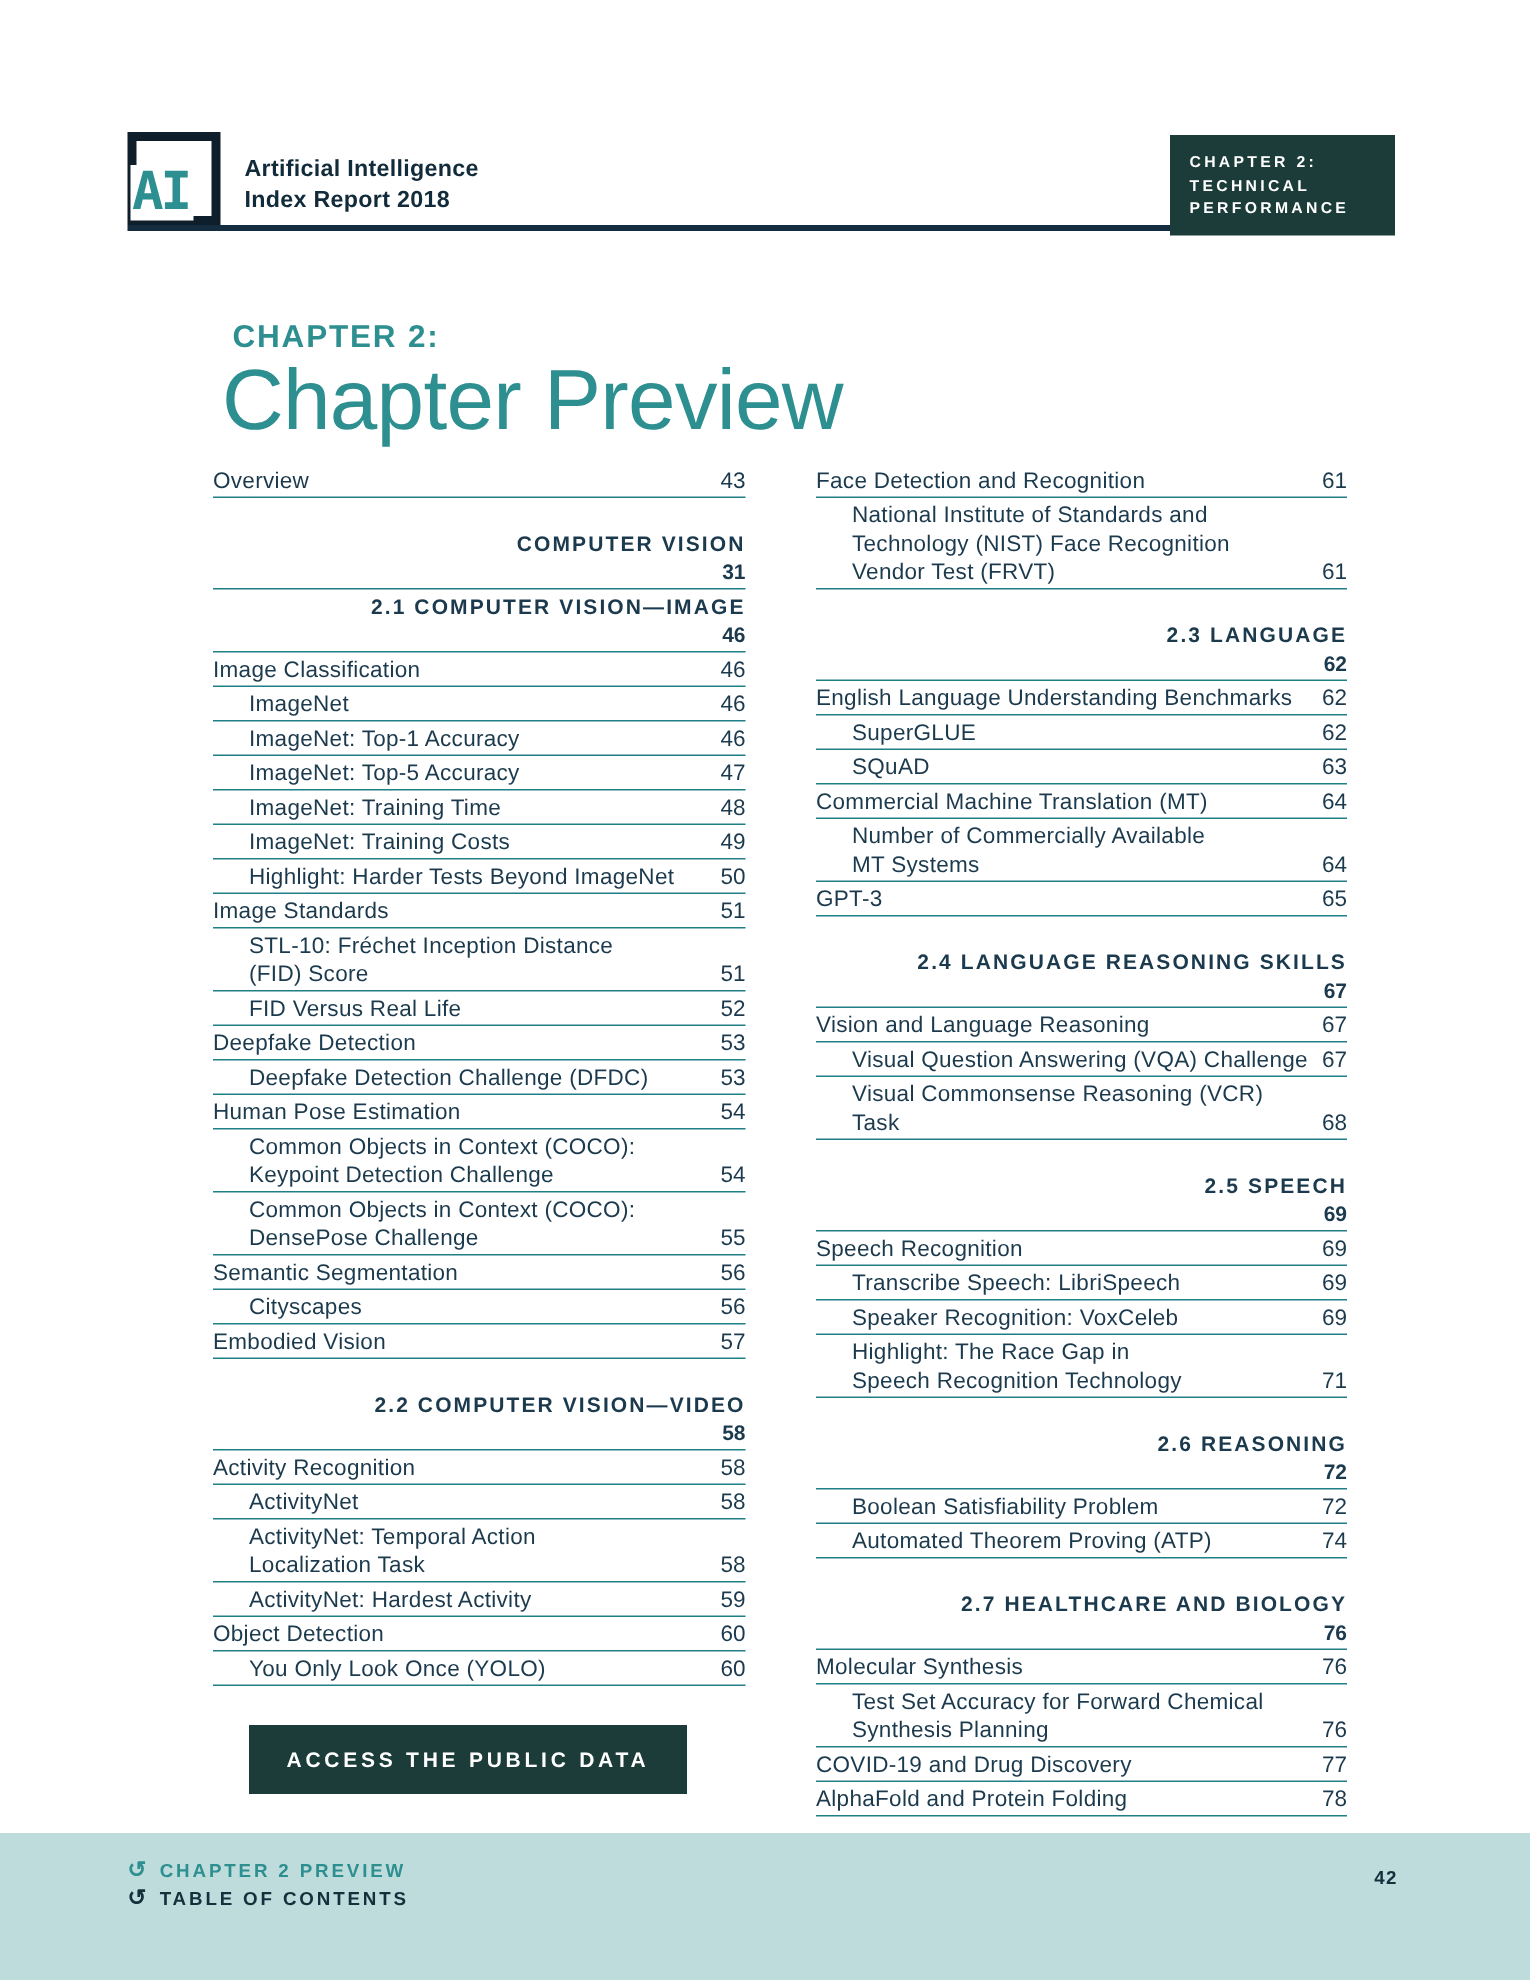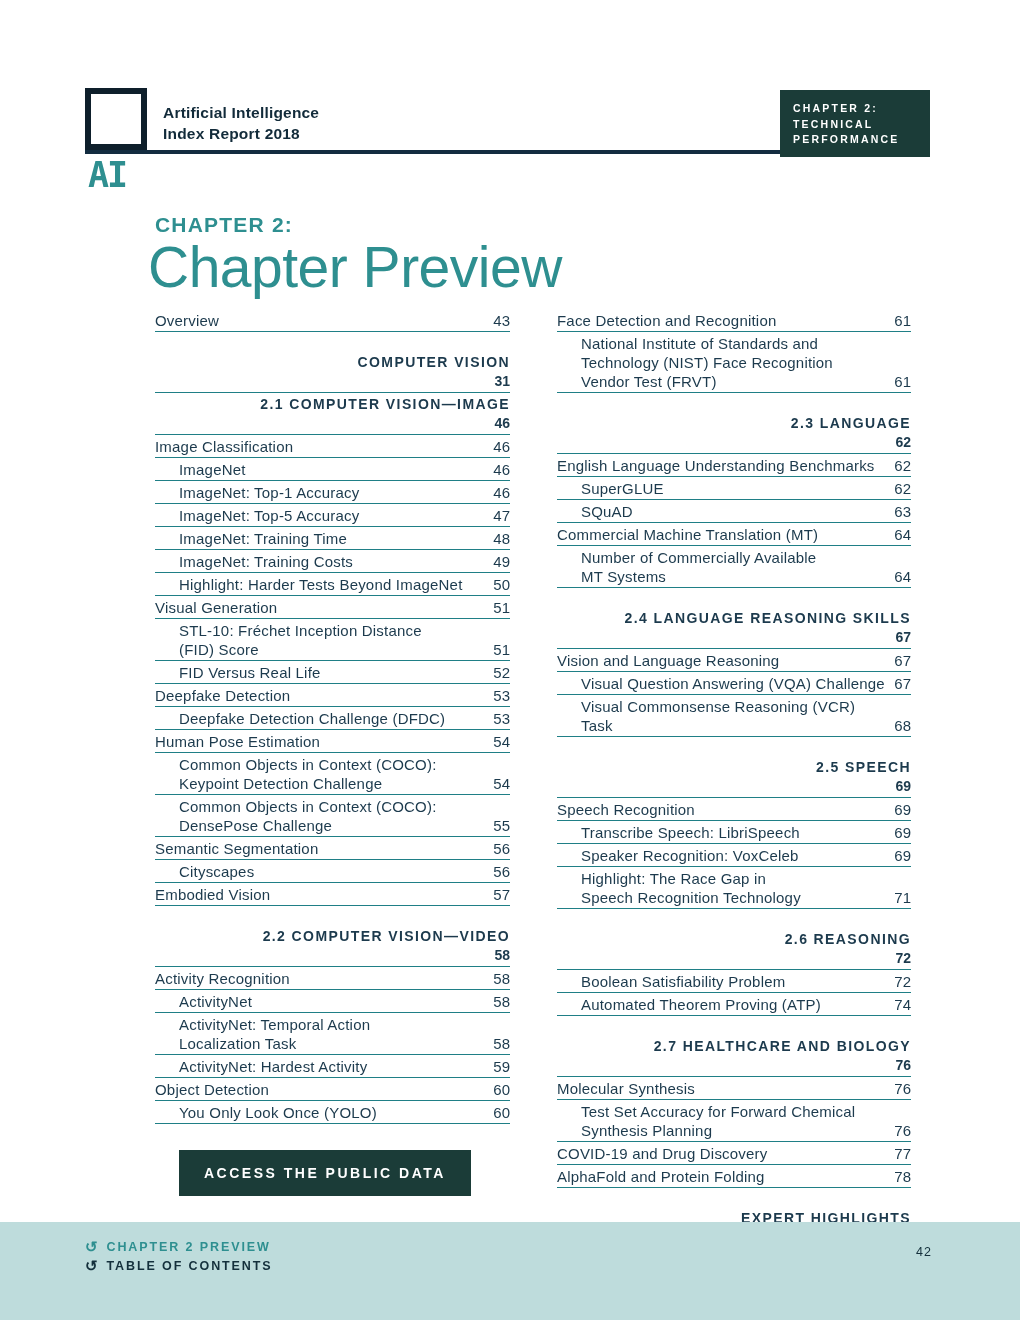--- a/index.html
+++ b/index.html
@@ -14,36 +14,36 @@
   *{box-sizing:border-box;margin:0;padding:0;}
   html,body{width:1020px;height:1320px;}
   body{font-family:"Liberation Sans",sans-serif;background:#ffffff;color:var(--navy);}
   .page{position:relative;width:1020px;height:1320px;background:#fff;overflow:hidden;}
 
   
   .logo{position:absolute;left:85px;top:88px;width:62px;height:62px;}
   .logo-frame{position:absolute;left:0;top:0;width:62px;height:62px;border:6px solid #0e1f2b;}
   .logo-ai{position:absolute;left:2px;top:22px;font-family:"DejaVu Sans Mono",monospace;
            font-weight:bold;font-size:35px;line-height:34px;letter-spacing:-2px;
-           color:var(--accent);background:#ffffff;padding:1px 3px 2px 1px;margin-top:47px;}
+           color:var(--accent);background:#ffffff;padding:1px 3px 2px 1px;}
   .brand{position:absolute;left:163px;top:102px;font-size:15.5px;font-weight:bold;
          line-height:21px;color:var(--brandnavy);letter-spacing:0.2px;}
   .header-rule{position:absolute;left:85px;top:150px;width:845px;height:4px;background:var(--headrule);}
   .badge{position:absolute;left:780px;top:90px;width:150px;height:67px;background:var(--darkgreen);
          color:#fff;padding:11px 0 0 13px;font-size:10.5px;font-weight:bold;
          letter-spacing:2.2px;line-height:15.5px;z-index:2;}
 
   
   .kicker{position:absolute;left:155px;top:213px;color:var(--accent);font-size:21px;
           font-weight:bold;letter-spacing:1.2px;}
   .heading{position:absolute;left:148px;top:236px;color:var(--accent);font-size:57px;
            font-weight:normal;letter-spacing:-0.5px;line-height:62px;}
 
   
-  .toc{position:absolute;left:155px;top:309px;display:flex;gap:47px;}
+  .toc{position:absolute;left:142px;top:309px;display:flex;gap:47px;}
   .toc-col{width:355px;}
   .toc-col.right{width:354px;}
   .toc-group + .toc-group{margin-top:19px;}
   .toc-row{display:flex;justify-content:space-between;align-items:flex-end;
            border-bottom:1.5px solid var(--rule);padding:2px 0 1px;
            font-size:15px;line-height:19px;color:var(--navy);cursor:pointer;}
   .toc-row .label{white-space:pre-line;letter-spacing:0.2px;}
   .toc-row.sub .label{padding-left:24px;}
   .toc-row.header{font-weight:bold;font-size:14px;flex-direction:column;}
   .toc-row.header .label{letter-spacing:1.4px;}
@@ -53,21 +53,21 @@
                border:none;font-family:"Liberation Sans",sans-serif;font-weight:bold;
                font-size:14px;letter-spacing:2.5px;padding:15px 25px;cursor:pointer;margin-left:24px;}
 
   
   .footer{position:absolute;left:0;right:0;bottom:0;height:98px;background:var(--footerbg);
           padding:18px 88px 0 85px;}
   .footer-link{display:flex;align-items:center;gap:7px;font-weight:bold;font-size:12.5px;
                letter-spacing:1.9px;color:var(--accent);margin-bottom:5px;cursor:pointer;}
   .footer-link.toc-link{color:#14303c;}
   .footer-link .icon{font-size:15px;line-height:12px;}
-  .page-number{position:absolute;right:88px;top:23px;font-weight:normal;font-size:12.5px;
+  .page-number{position:absolute;right:88px;top:23px;font-weight:bold;font-size:12.5px;
                letter-spacing:1px;color:#14303c;}
 </style>
 </head>
 <body>
 
 <div class="page">
 
   <div class="logo">
     <div class="logo-frame"></div>
     <span class="logo-ai">AI</span>
@@ -126,21 +126,21 @@
             </div>
             <div class="toc-row sub">
               <span class="label">ImageNet: Training Costs</span>
               <span class="page-num">49</span>
             </div>
             <div class="toc-row sub">
               <span class="label">Highlight: Harder Tests Beyond ImageNet</span>
               <span class="page-num">50</span>
             </div>
             <div class="toc-row item">
-              <span class="label">Visual Generation</span>
+              <span class="label">Image Standards</span>
               <span class="page-num">51</span>
             </div>
             <div class="toc-row sub">
               <span class="label">STL-10: Fréchet Inception Distance
 (FID) Score</span>
               <span class="page-num">51</span>
             </div>
             <div class="toc-row sub">
               <span class="label">FID Versus Real Life</span>
               <span class="page-num">52</span>
@@ -245,20 +245,24 @@
             <span class="page-num">63</span>
           </div>
           <div class="toc-row item">
             <span class="label">Commercial Machine Translation (MT)</span>
             <span class="page-num">64</span>
           </div>
           <div class="toc-row sub">
             <span class="label">Number of Commercially Available
 MT Systems</span>
             <span class="page-num">64</span>
+          </div>
+          <div class="toc-row item">
+            <span class="label">GPT-3</span>
+            <span class="page-num">65</span>
           </div>
         </div>
         <div class="toc-group">
           <div class="toc-row header">
             <span class="label">2.4 LANGUAGE REASONING SKILLS</span>
             <span class="page-num">67</span>
           </div>
           <div class="toc-row item">
             <span class="label">Vision and Language Reasoning</span>
             <span class="page-num">67</span>

